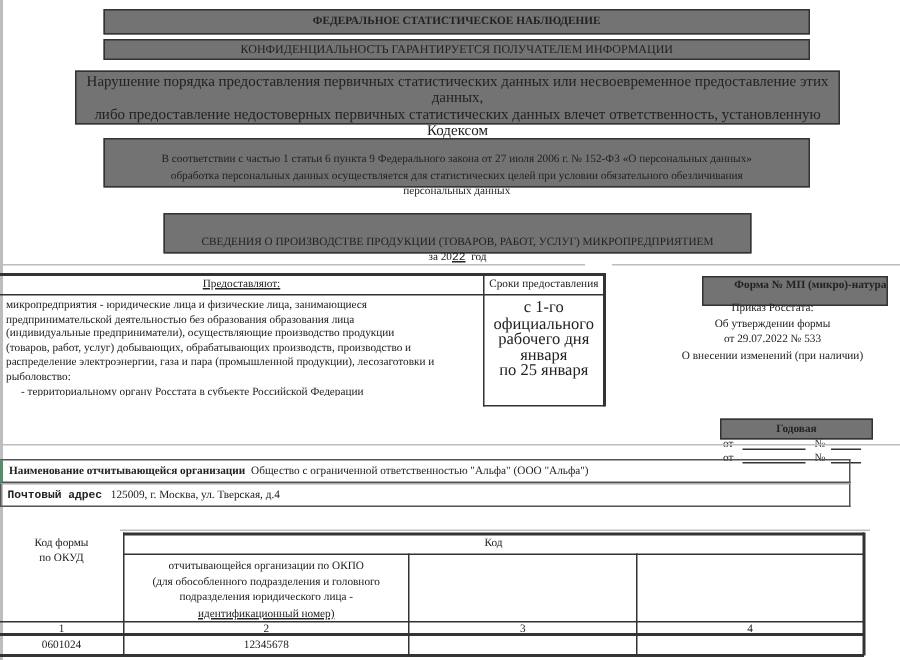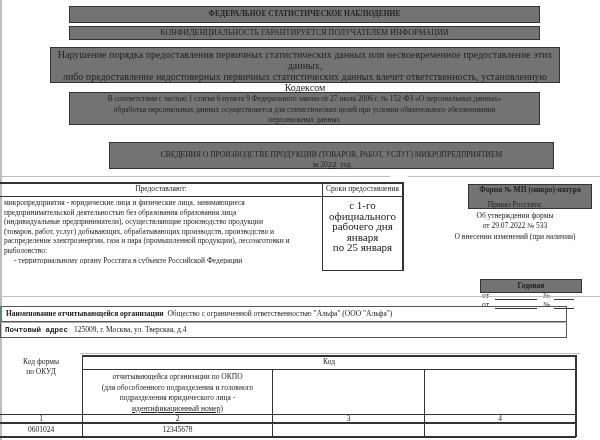--- a/index.html
+++ b/index.html
@@ -3,35 +3,35 @@
 <meta charset="utf-8">
 <style>
   * { box-sizing: border-box; margin: 0; padding: 0; }
   html, body { width: 600px; height: 440px; overflow: hidden; background: #ffffff; }
   body { position: relative; font-family: "Liberation Serif", serif; color: #222; font-size: 8px; }
   .left-rail { position: absolute; left: 0; top: 0; width: 2px; height: 440px; background: #bdbdbd; }
   .box { position: absolute; border: 1.5px solid #333; background: #737373; text-align: center; }
   .hdr1 { left: 69px; top: 6px; width: 471px; height: 17px; font-weight: bold; font-size: 7.5px; line-height: 14px; }
   .hdr2 { left: 69px; top: 26px; width: 471px; height: 14px; font-size: 8px; line-height: 11px; }
   .warn { left: 50px; top: 47px; width: 510px; height: 36px; font-size: 10px; line-height: 11px; padding-top: 1px; }
-  .pers { left: 69px; top: 92px; width: 471px; height: 33px; font-size: 7.5px; line-height: 10.5px; padding-top: 1px; }
-  .title { left: 109px; top: 142px; width: 445px; height: 27px; font-size: 7.5px; line-height: 10px; padding-top: 7px; }
+  .pers { left: 69px; top: 92px; width: 471px; height: 33px; font-size: 7.5px; line-height: 10.5px; padding-top: 8px; }
+  .title { left: 109px; top: 142px; width: 392px; height: 27px; font-size: 7.5px; line-height: 10px; padding-top: 13px; }
   .title .yr { text-decoration: underline; font-family: Liberation Mono, monospace; }
   .gridline { position: absolute; height: 1px; background: #bdbdbd; }
   .t-top { position: absolute; left: 0; top: 182px; width: 403px; height: 1.5px; background: #333; }
   .t-hdr-bottom { position: absolute; left: 0; top: 196px; width: 403px; height: 1px; background: #333; }
   .t-vsep { position: absolute; left: 322px; top: 182px; width: 1px; height: 89px; background: #333; }
   .t-right { position: absolute; left: 402px; top: 182px; width: 1.5px; height: 89px; background: #333; }
   .t-bottom { position: absolute; left: 322px; top: 270px; width: 81px; height: 1px; background: #333; }
-  .th1 { position: absolute; left: 0; top: 184px; width: 322px; text-align: center; font-size: 7.5px; }
+  .th1 { position: absolute; left: 0; top: 184px; width: 322px; text-align: center; font-size: 7.5px; text-decoration: underline; }
   .th2 { position: absolute; left: 323px; top: 184px; width: 79px; text-align: center; font-size: 7.5px; }
   .prov { position: absolute; left: 4px; top: 198px; width: 318px; height: 66px; overflow: hidden; font-size: 7.5px; line-height: 9.6px; white-space: nowrap; }
   .prov .bul { padding-left: 10px; }
   .sroki { position: absolute; left: 323px; top: 200px; width: 79px; text-align: center; font-size: 11px; line-height: 10.5px; }
-  .formbox { left: 468px; top: 184px; width: 124px; height: 25px; font-weight: bold; font-size: 7.5px; line-height: 10px; }
+  .formbox { left: 468px; top: 184px; width: 124px; height: 20px; font-weight: bold; font-size: 7.5px; line-height: 10px; text-align: right; }
   .orders { position: absolute; left: 430px; top: 200px; width: 170px; text-align: center; font-size: 7.5px; line-height: 10.5px; }
   .lines { position: absolute; left: 482px; top: 251px; width: 100px; font-size: 7.5px; line-height: 9px; margin-top: 40px; }
   .lines .row { display: flex; align-items: flex-end; }
   .lines .blank { display: inline-block; border-bottom: 1px solid #333; height: 8px; }
   .godovaya { left: 480px; top: 279px; width: 102px; height: 14px; font-weight: bold; font-size: 7.5px; line-height: 11px; }
   .orgrow { position: absolute; left: 0; top: 306px; width: 567px; height: 16px; border: 1px solid #555; border-left: 2px solid #5a8a6a; font-size: 7.5px; line-height: 13px; padding-left: 4px; white-space: nowrap; }
   .addrrow { position: absolute; left: 0; top: 322px; width: 567px; height: 16px; border: 1px solid #555; border-top: 1px solid #aaa; font-size: 7.5px; line-height: 13px; padding-left: 4px; white-space: nowrap; }
   .lbl { font-weight: bold; margin-right: 2px; }
   .code-table { position: absolute; left: 0; top: 355px; width: 576px; height: 83px; }
   .ct-cell { position: absolute; text-align: center; font-size: 7.5px; }

